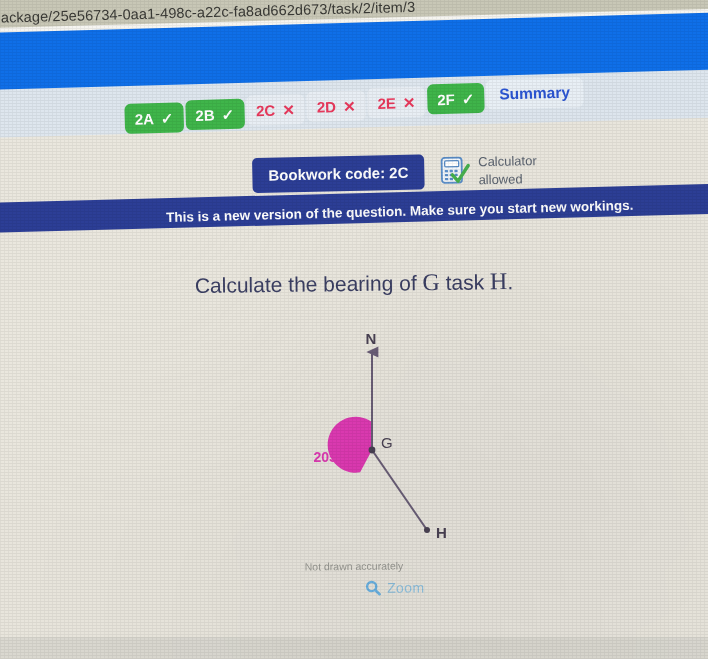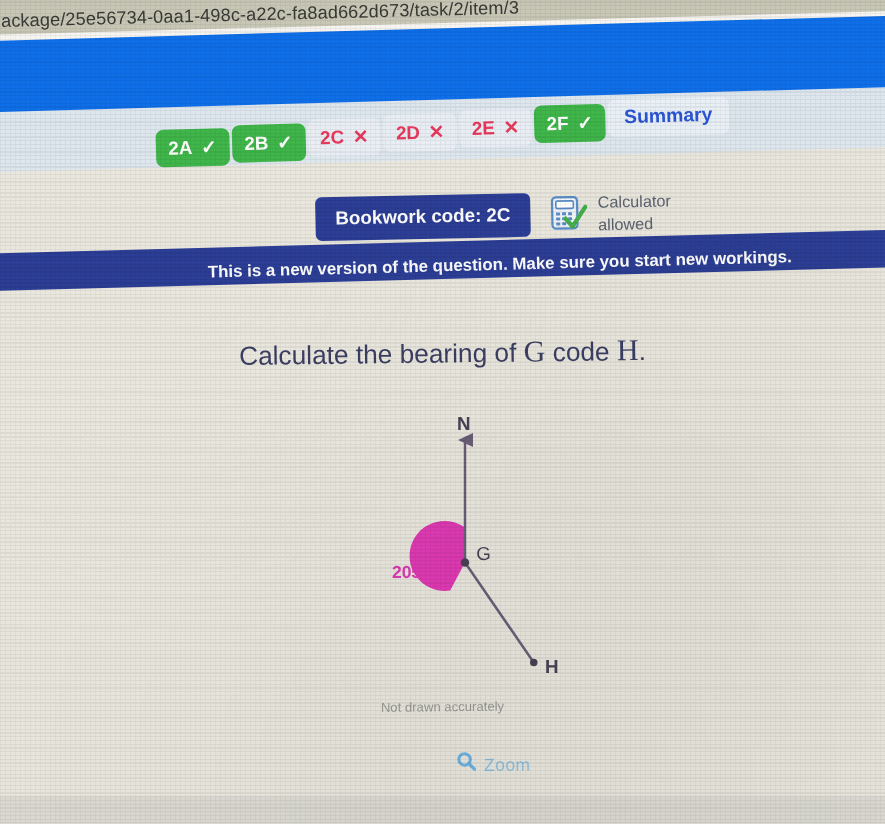--- a/index.html
+++ b/index.html
@@ -241,23 +241,23 @@
     font-size: 10.5px;
     color: #9a9a95;
     z-index: 12;
     transform: rotate(-0.6deg);
   }
 
   
   .zoomctl {
     position: absolute;
     left: 365px;
-    top: 601px;
+    top: 580px;
     display: flex;
-    align-items: center;
+    align-items: flex-start;
     gap: 6px;
     cursor: pointer;
     z-index: 12;
     transform: rotate(-0.6deg);
     transform-origin: left top;
   }
   .zoom-label {
     font-size: 14px;
     color: #8fc2e0;
     letter-spacing: .4px;
@@ -339,21 +339,21 @@
       <div>Calculator</div>
       <div>allowed</div>
     </div>
   </div>
 </div>
 
 <div class="notice"></div>
 <div class="notice-text">This is a new version of the question. Make sure you start new workings.</div>
 
 <div class="question">
-  <span>Calculate the bearing of </span><span class="pt">G</span><span> code </span><span class="pt">H</span><span>.</span>
+  <span>Calculate the bearing of </span><span class="pt">G</span><span> task </span><span class="pt">H</span><span>.</span>
 </div>
 
 <div class="diagram">
   <svg width="260" height="250" viewBox="0 0 260 250">
     <defs>
       <marker id="arrowN" markerWidth="7" markerHeight="7" refX="3.2" refY="3.2" orient="auto" markerUnits="strokeWidth">
         <path d="M0.4,6.4 L3.2,0.4 L6.0,6.4 Z" fill="#6b5f78"></path>
       </marker>
     </defs>
 

